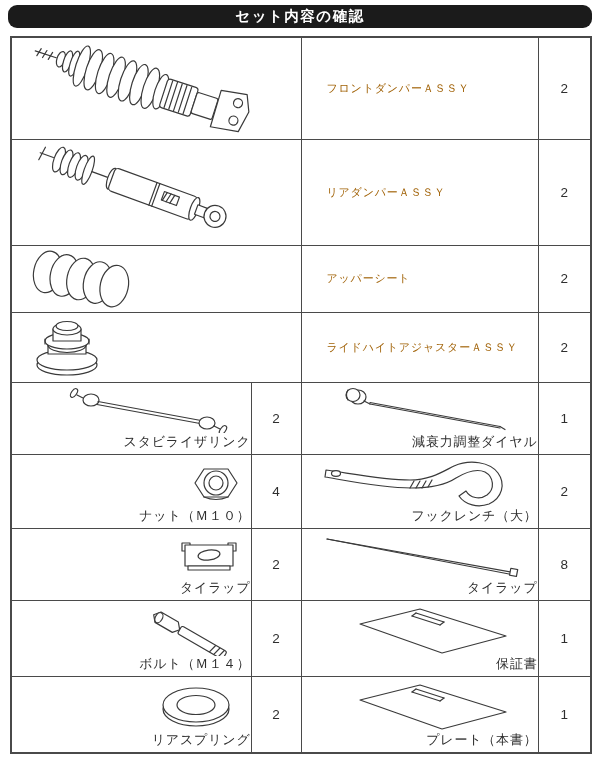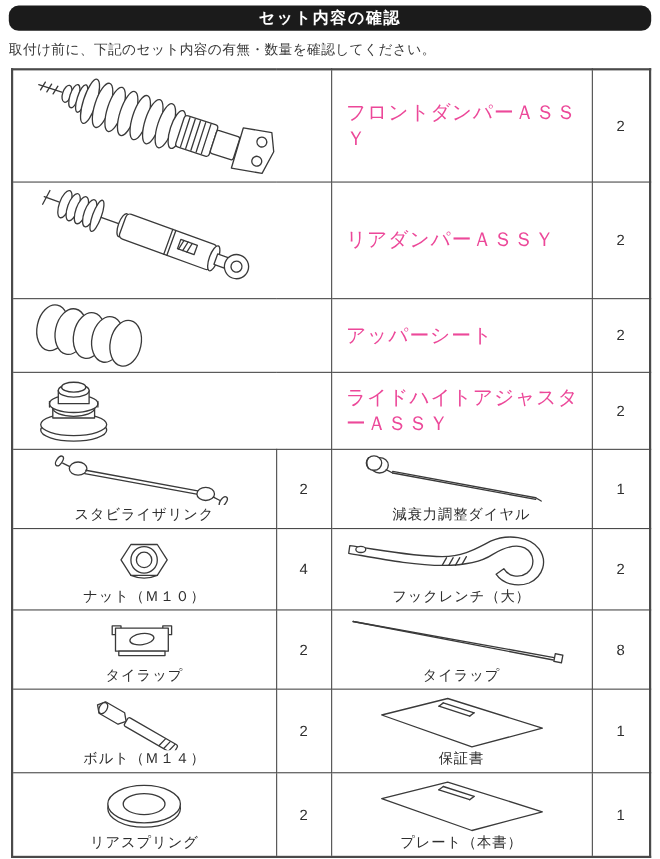--- a/index.html
+++ b/index.html
@@ -16,45 +16,44 @@
 
   table.parts { margin:8px 0 0 10px; width:580px; border-collapse:collapse; table-layout:fixed; }
   table.parts { border:2px solid #4a4a4a; }
   table.parts td { border:1px solid #4a4a4a; overflow:hidden; }
 
   tr.h102 td { height:102px; } tr.h106 td { height:106px; }
   tr.h67 td  { height:67px;  } tr.h70 td  { height:70px;  }
   tr.h72 td  { height:72px;  }
 
   td.cell-img { text-align:center; vertical-align:middle; }
-  td.cell-label { vertical-align:middle; padding-left:13px; font-size:18px; letter-spacing:0.8px; color:#ec4899; }
+  td.cell-label { vertical-align:middle; padding-left:25px; font-size:11px; letter-spacing:0.8px; color:#a16207; }
   td.cell-qty { text-align:center; vertical-align:middle; font-size:13.5px; color:#2e2e2e; }
 
   td.cell-item { vertical-align:middle; }
-  .item-wrap { height:100%; display:flex; flex-direction:column; align-items:center; justify-content:space-between; padding:3px 0 4px 0; }
+  .item-wrap { height:100%; display:flex; flex-direction:column; align-items:flex-end; justify-content:space-between; padding:3px 0 4px 0; }
   .item-art { flex:1; display:flex; align-items:center; justify-content:center; }
   .item-label { font-size:13px; letter-spacing:0.8px; color:#2e2e2e; line-height:16px; }
 
   
   svg.art { display:block; }
   svg.art line, svg.art path, svg.art polygon, svg.art rect, svg.art ellipse, svg.art circle {
     stroke:#3a3a3a; stroke-width:1.2; fill:none; stroke-linecap:round; stroke-linejoin:round;
   }
   svg.art .wf { fill:#ffffff; }
 </style>
 </head>
 <body>
 
 <div class="page">
 
   <div class="header-bar">
     <span class="title">セット内容の確認</span>
   </div>
 
-  <div class="intro">取付け前に、下記のセット内容の有無・数量を確認してください。</div>
 
   <table class="parts">
     <colgroup>
       <col style="width:240px">
         <col style="width:50px">
         <col style="width:237px">
         <col style="width:53px">
     </colgroup>
 
     <tbody>

